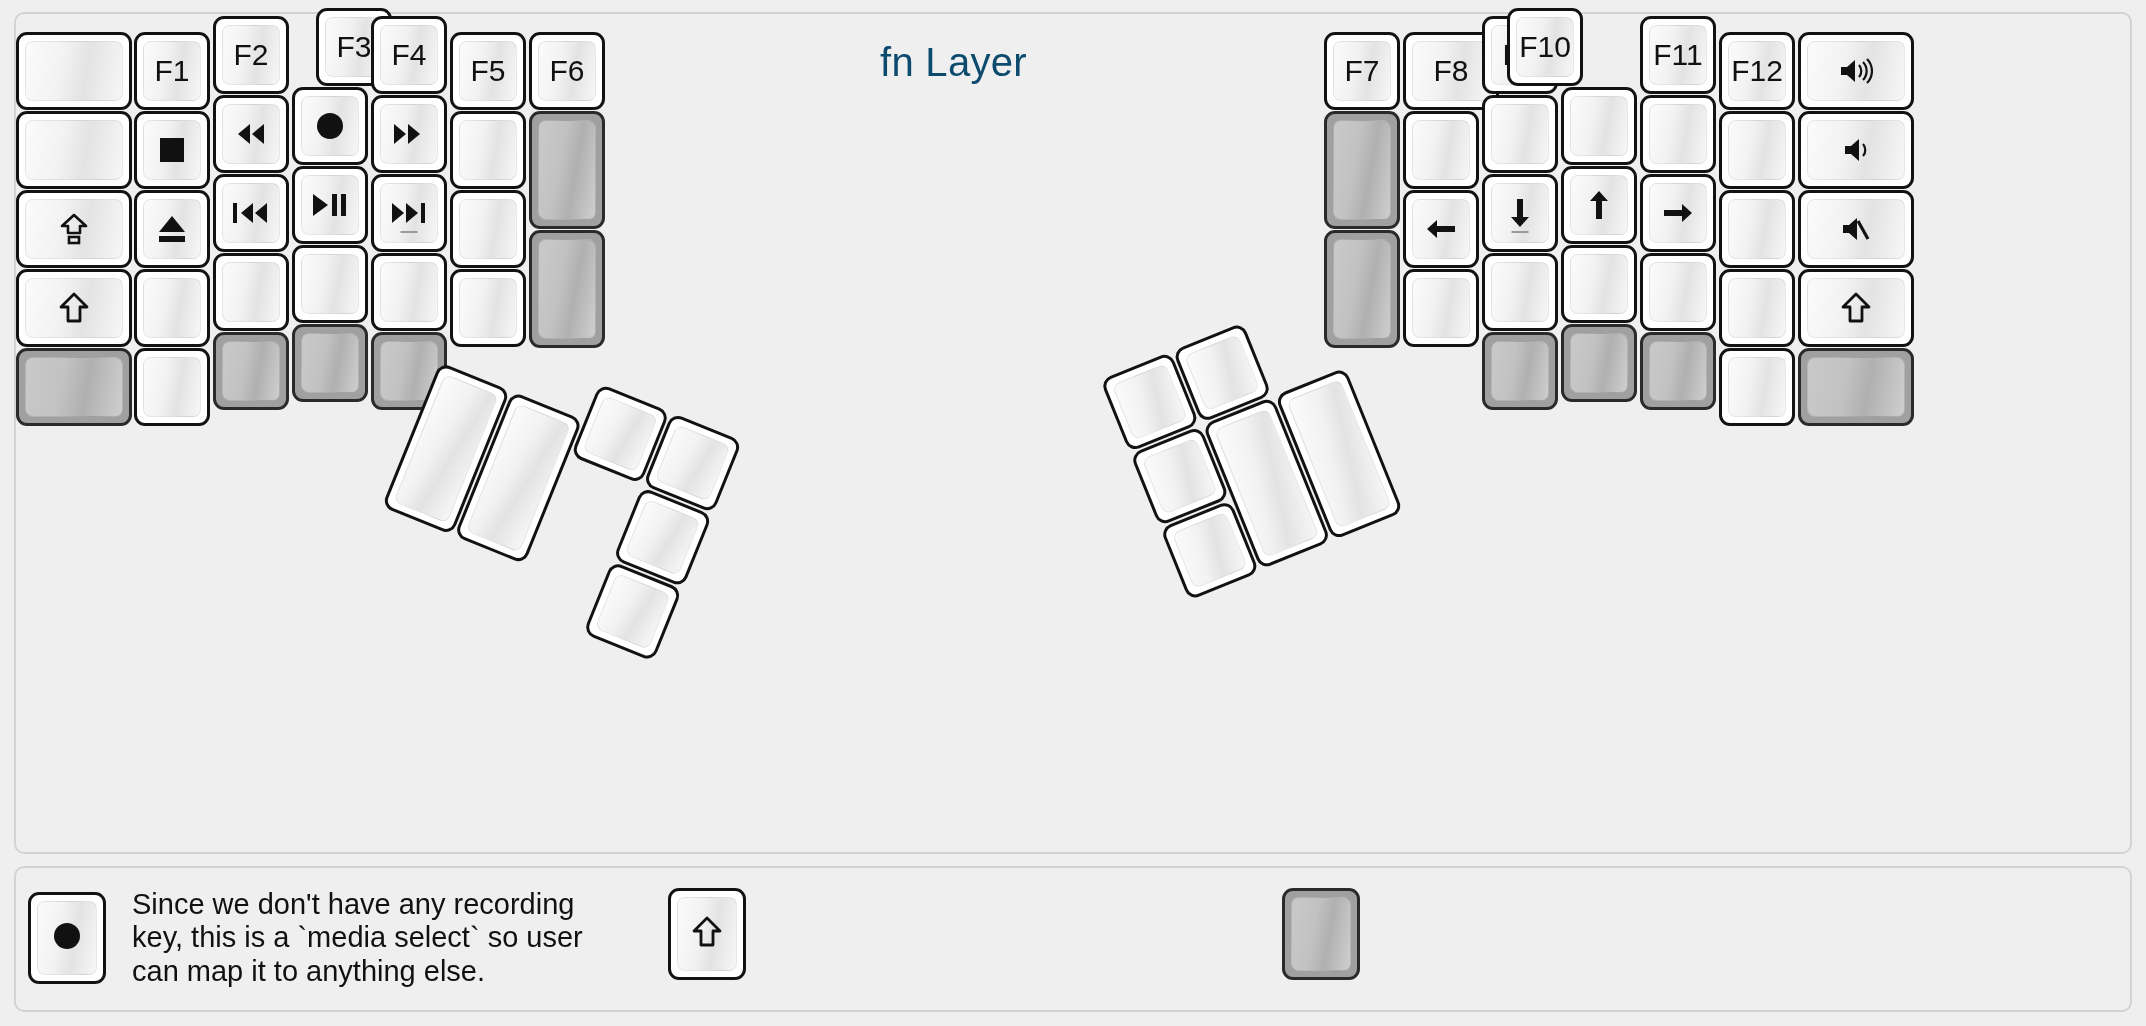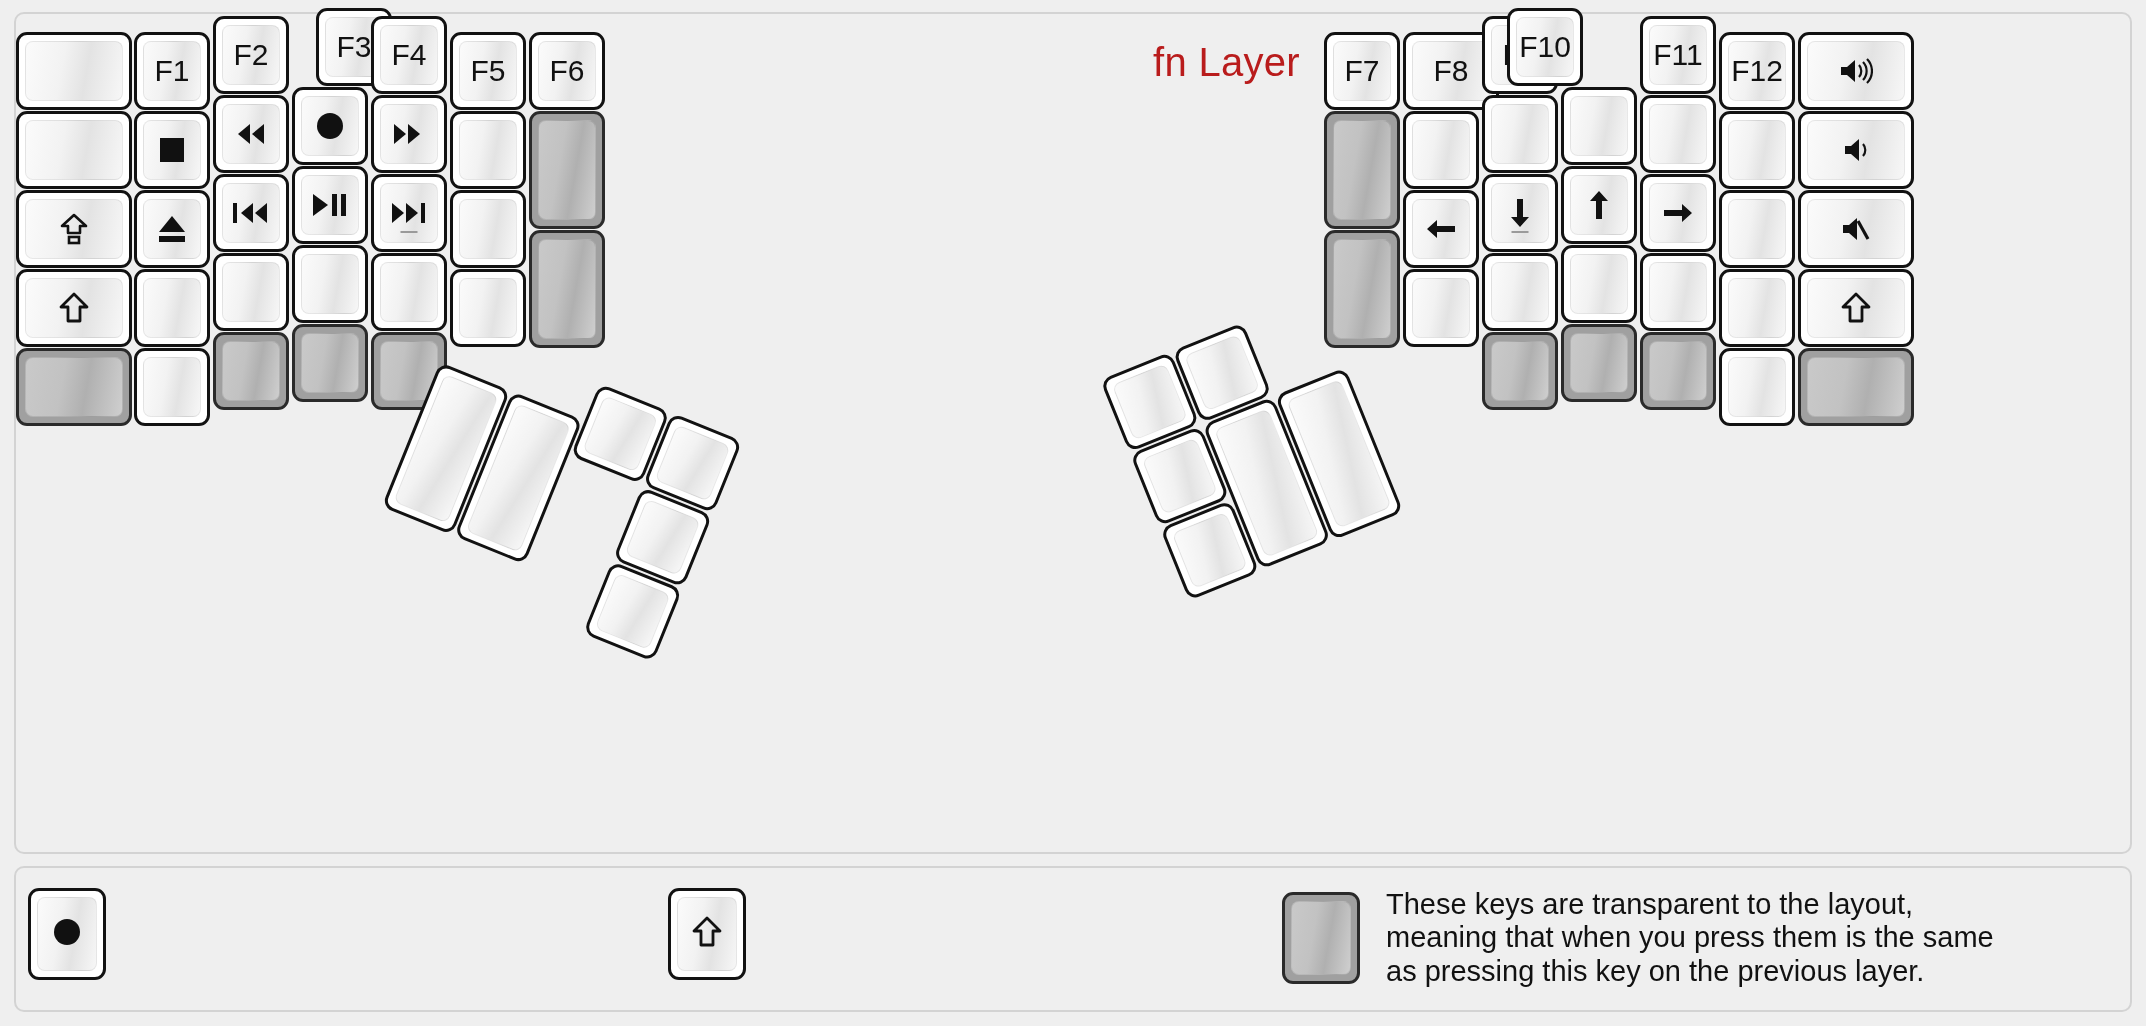--- a/index.html
+++ b/index.html
@@ -17,23 +17,23 @@
     border-radius:10px;
     background:#efefef;
     box-sizing:border-box;
   }
   #board-panel{left:14px;top:12px;width:2118px;height:842px;}
   #legend-panel{left:14px;top:866px;width:2118px;height:146px;}
 
   #title{
     position:absolute;
     left:880px;top:40px;width:420px;
-    text-align:right;
+    text-align:left;
     font-size:40px;
-    color:#b91c1c;
+    color:#0c4a6e;
     letter-spacing:0.3px;
     white-space:nowrap;
   }
 
   
   .key{
     position:absolute;
     box-sizing:border-box;
     border:3px solid #121212;
     border-radius:11px;
@@ -501,33 +501,33 @@
     </div>
   <div id="legend-layer">
       <div class="legend-item" style="left: 28px; top: 888px;">
         <div class="legend-key">
           <div class="cap">
             <span><svg width="30" height="30" viewBox="0 0 30 30" fill="#111">
                 <circle cx="15" cy="15" r="13"></circle>
               </svg></span>
           </div>
         </div>
+        <div class="legend-text">Since we don't have any recording
+key, this is a `media select` so user
+can map it to anything else.</div>
       </div>
       <div class="legend-item" style="left: 668px; top: 888px;">
         <div class="legend-key">
           <div class="cap">
             <span><svg width="30" height="32" viewBox="0 0 30 32" fill="#111">
                 <path d="M15 2 L28 15 L21 15 L21 29 L9 29 L9 15 L2 15 Z" fill="none" stroke="#111" stroke-width="2.8" stroke-linejoin="round"></path>
               </svg></span>
           </div>
         </div>
       </div>
       <div class="legend-item" style="left: 1282px; top: 888px;">
         <div class="legend-key trans">
           <div class="cap"></div>
         </div>
-        <div class="legend-text">These keys are transparent to the layout,
-meaning that when you press them is the same
-as pressing this key on the previous layer.</div>
       </div>
     </div>
 
 </div>
 
 </body></html>

